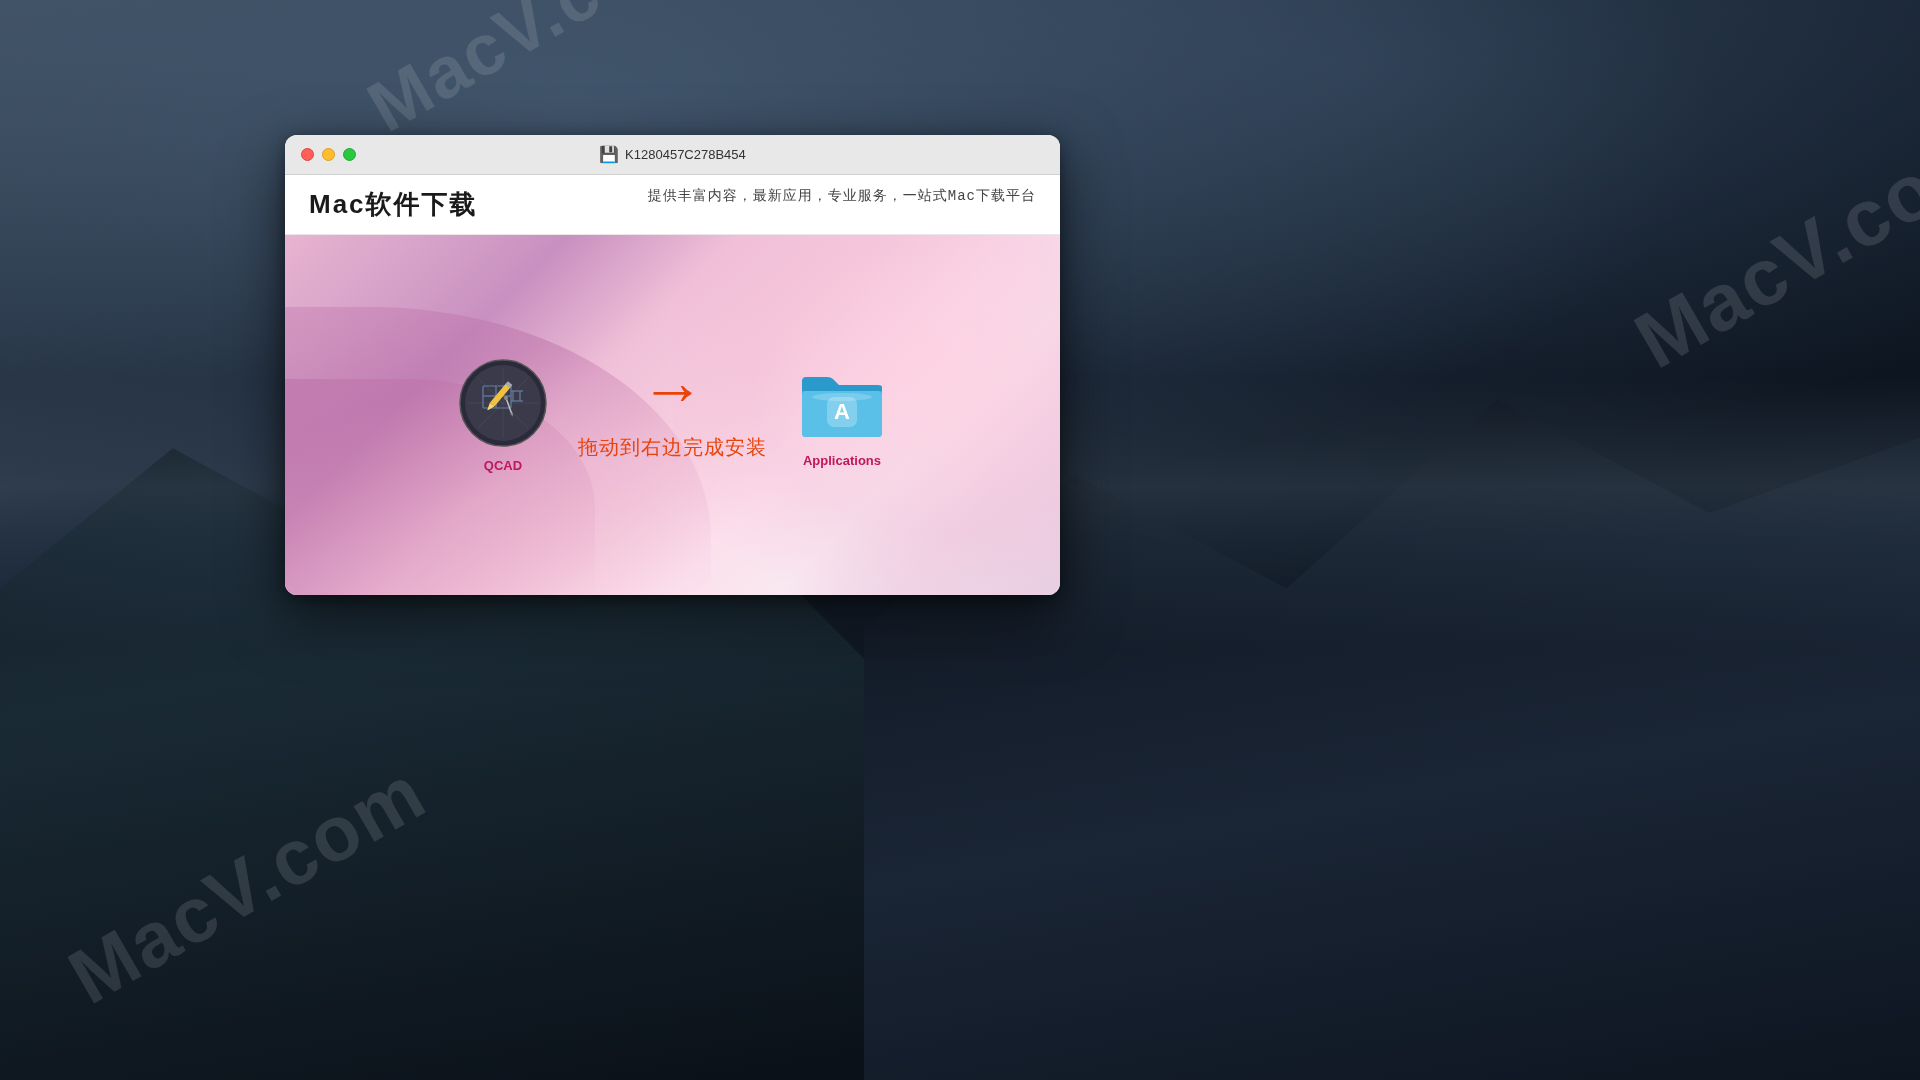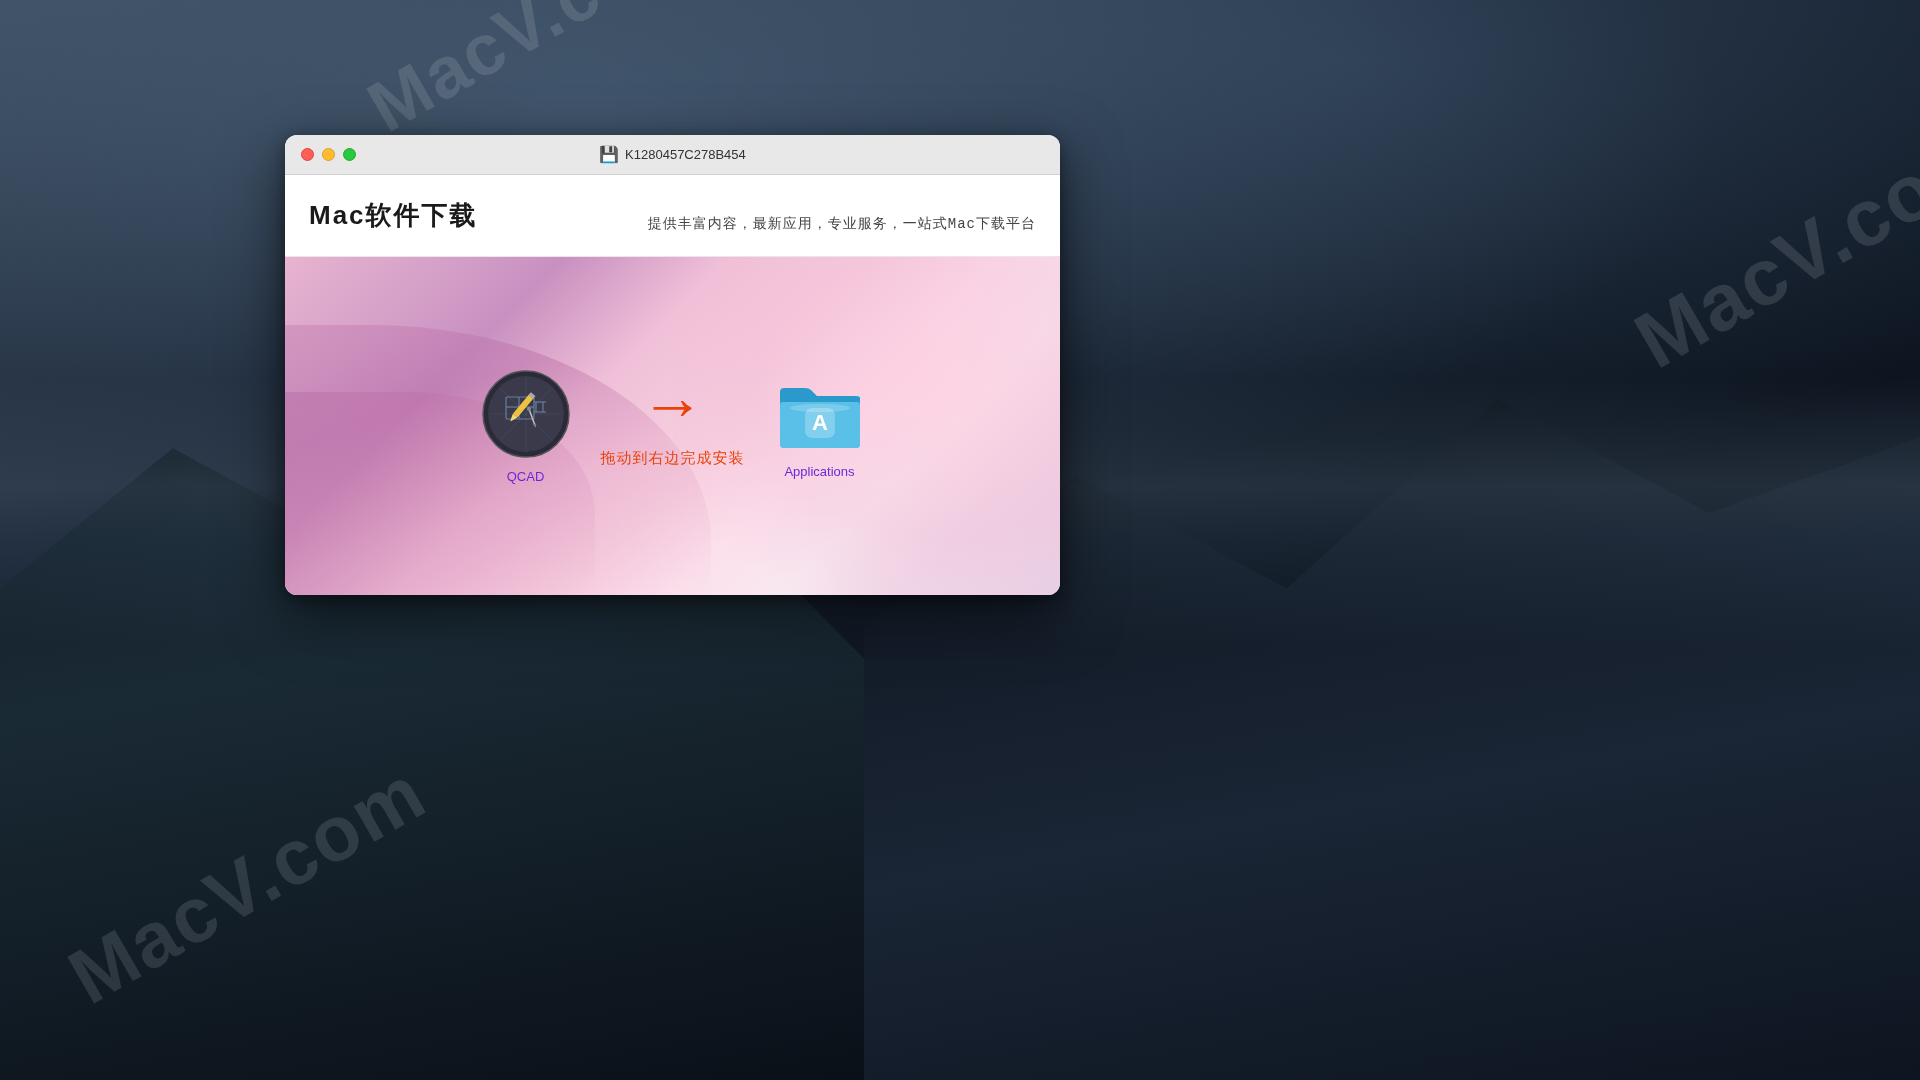--- a/index.html
+++ b/index.html
@@ -140,23 +140,23 @@
     
     .window-content {
       height: calc(100% - 40px);
       display: flex;
       flex-direction: column;
     }
 
     
     .header-banner {
       background: white;
-      padding: 23px 24px;
-      display: flex;
-      align-items: flex-end;
+      padding: 12px 24px;
+      display: flex;
+      align-items: flex-start;
       justify-content: space-between;
       border-bottom: 1px solid #e8e8e8;
     }
 
     .header-title {
       font-size: 26px;
       font-weight: 600;
       color: #1a1a1a;
       letter-spacing: 2px;
     }
@@ -263,39 +263,39 @@
       margin-top: -20px;
     }
 
     .drag-arrow {
       font-size: 64px;
       color: #e8430a;
       line-height: 1;
     }
 
     .drag-label {
-      font-size: 15px;
+      font-size: 20px;
       color: #e8430a;
       font-weight: 500;
       letter-spacing: 1px;
       white-space: nowrap;
       margin-top: 12px;
     }
 
     
     .apps-icon {
       width: 90px;
       height: 80px;
       position: relative;
     }
 
     .app-label {
       font-size: 13px;
-      color: #6d28d9;
-      font-weight: 400;
+      color: #be185d;
+      font-weight: 700;
     }
 
     
     .folder-svg {
       width: 90px;
       height: 80px;
     }
   </style>
 </head>
 <body>

